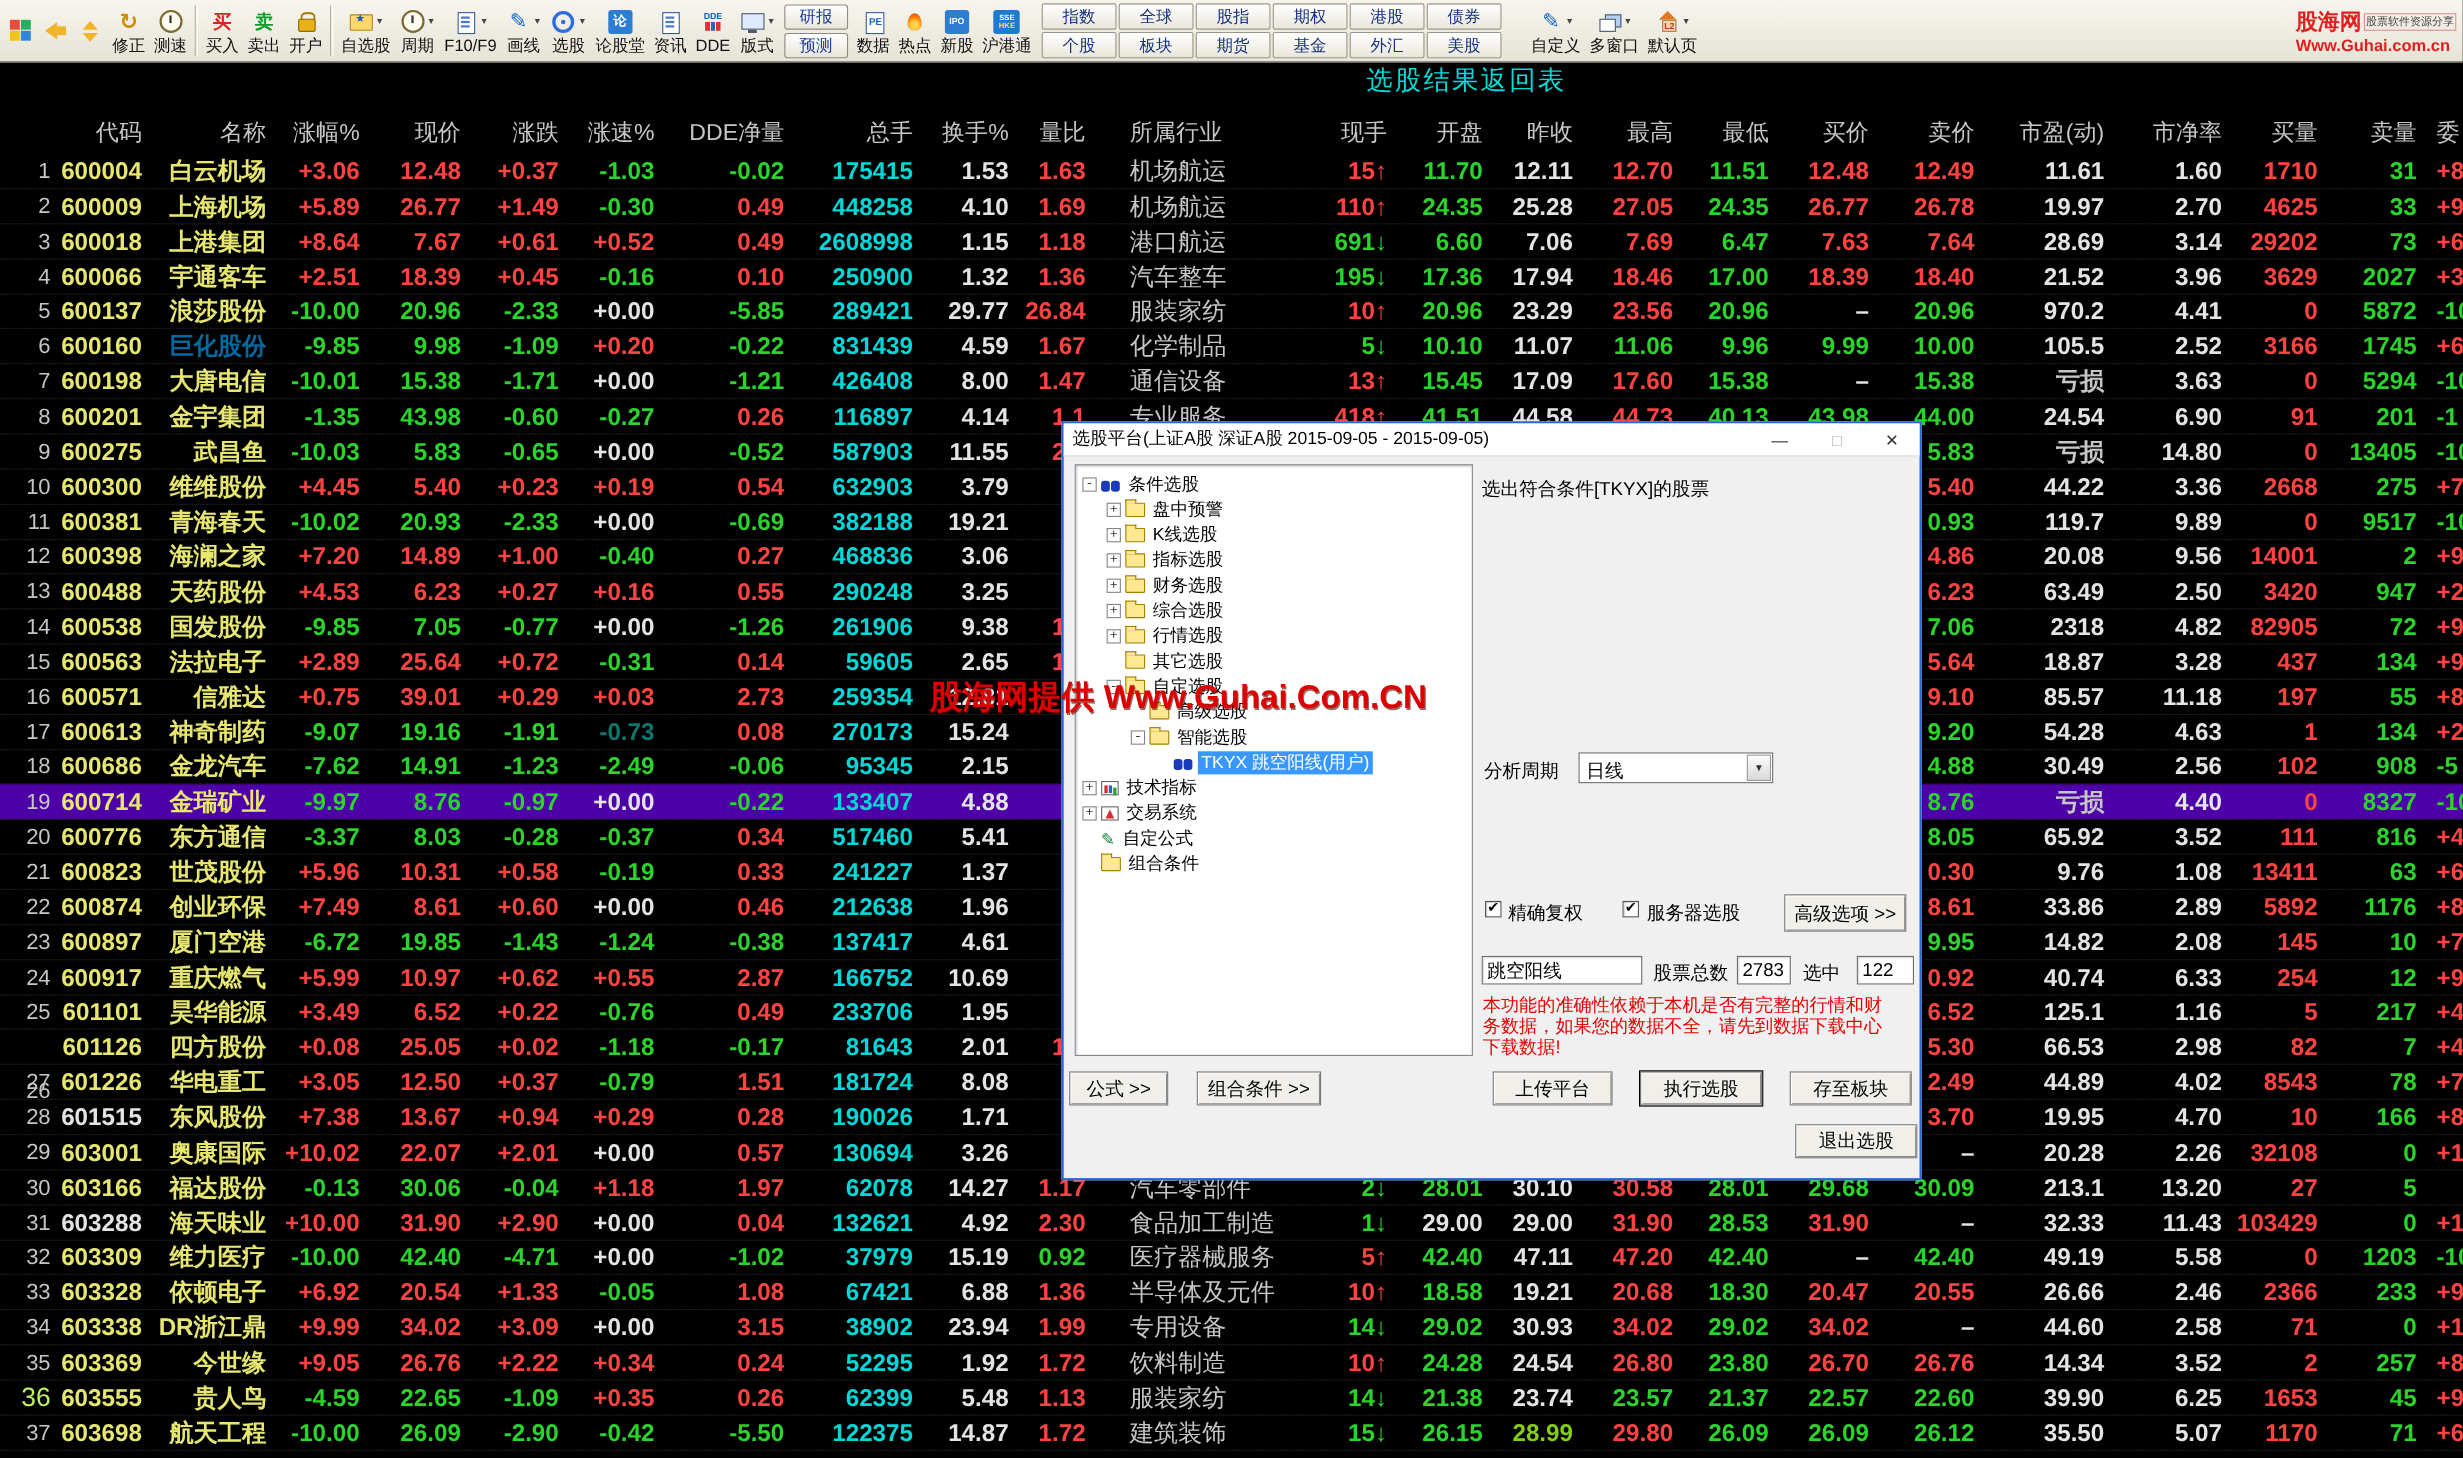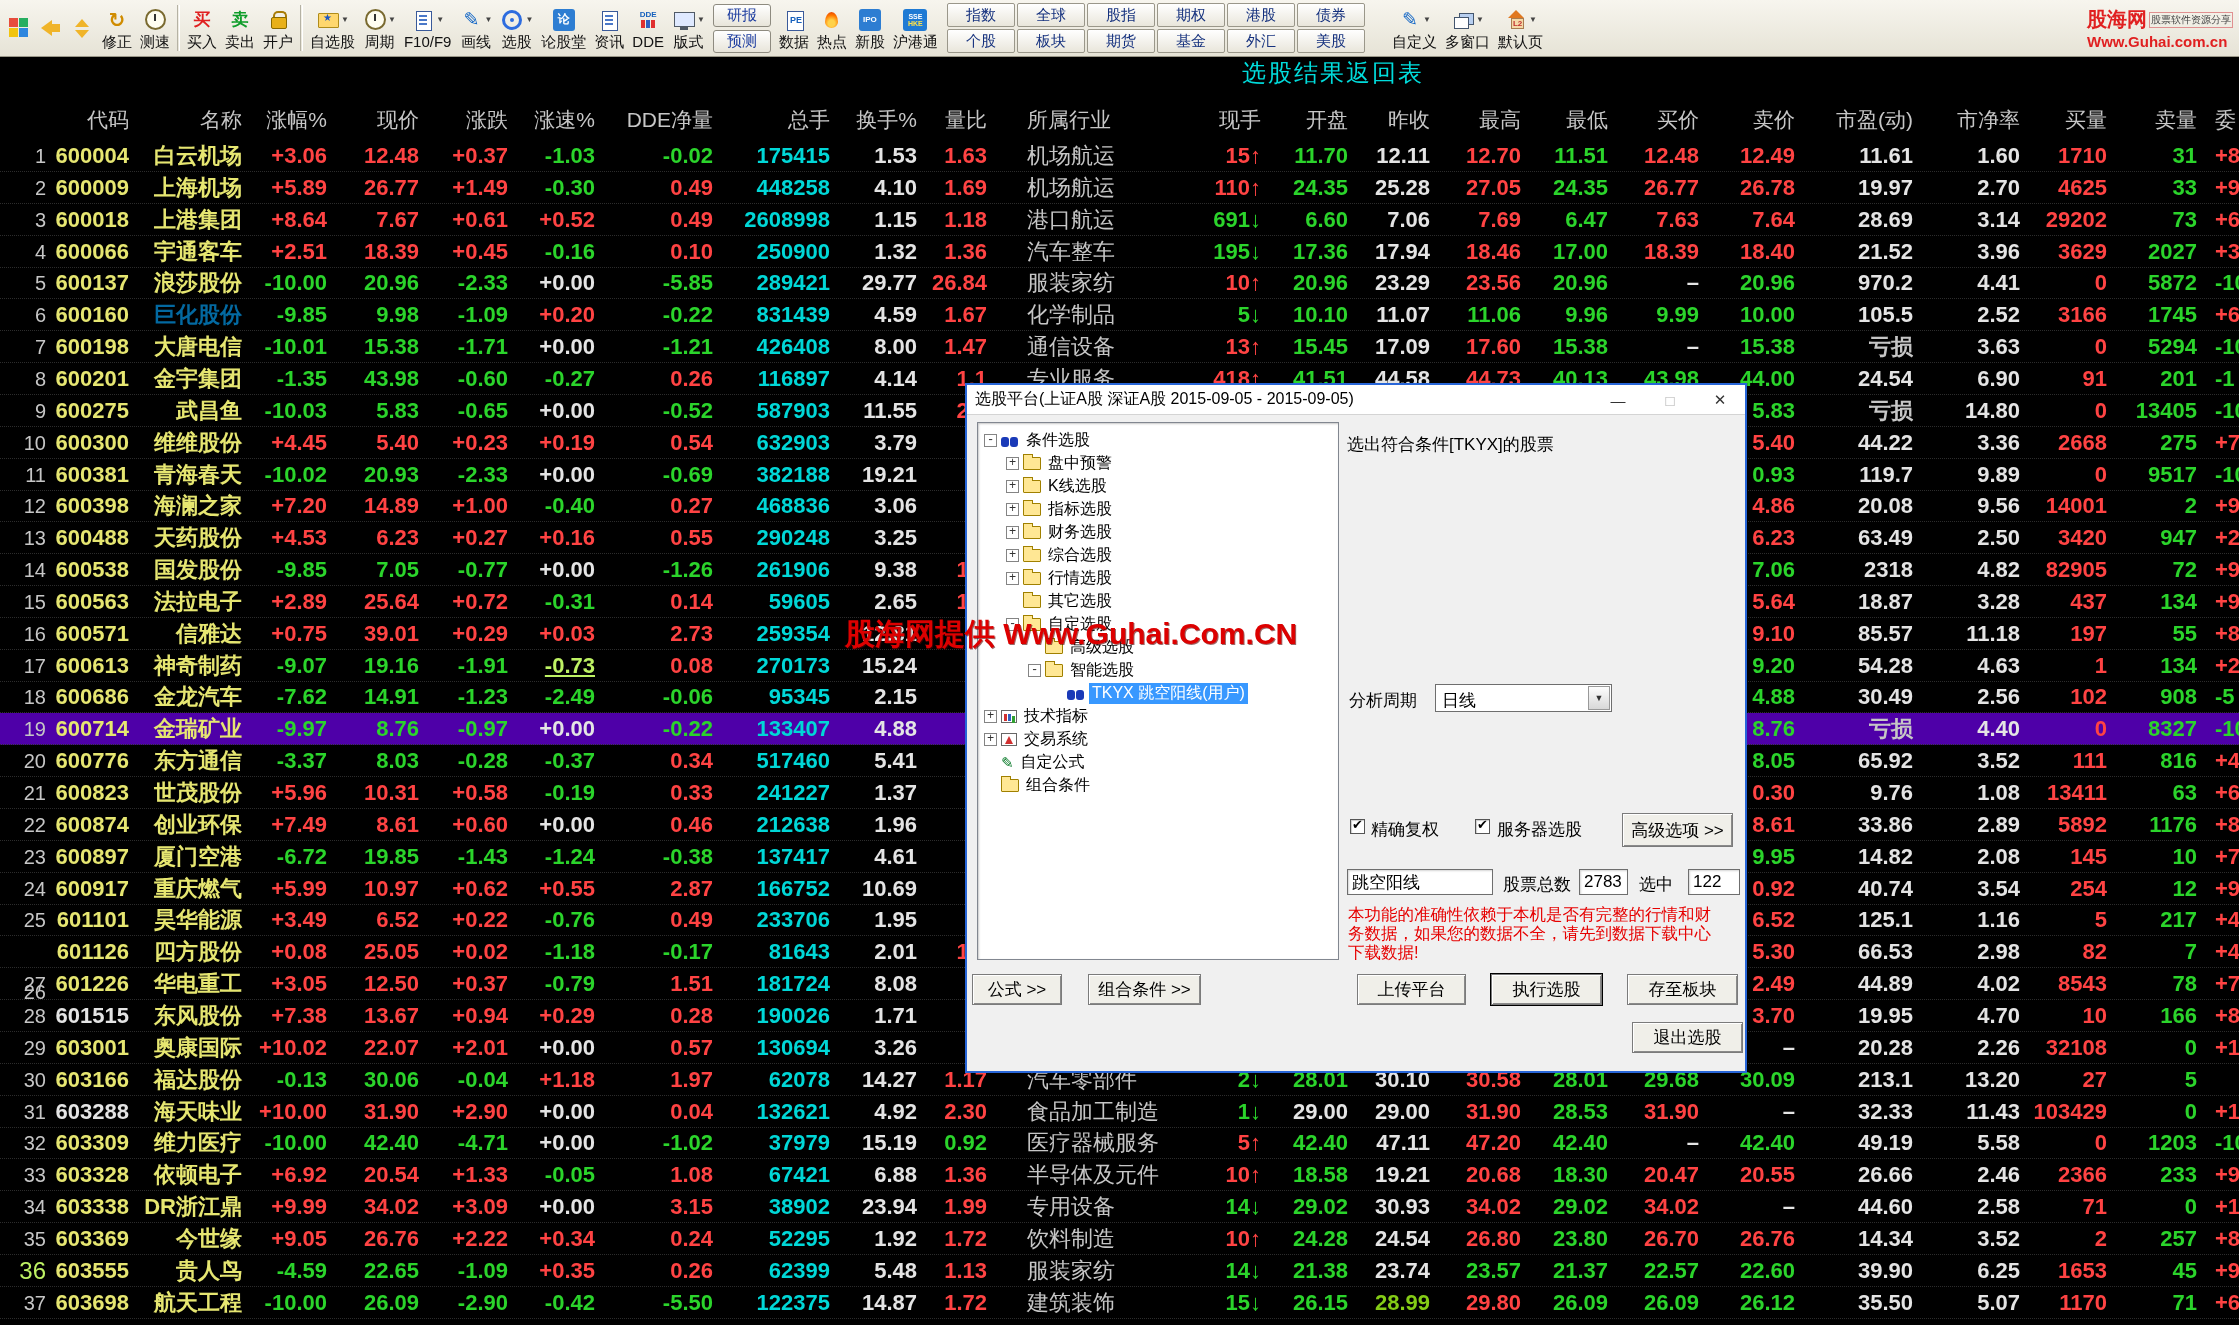--- a/index.html
+++ b/index.html
@@ -701,21 +701,21 @@
         <span style="right: 42px; color: rgb(43, 212, 43);">55</span>
         <span style="left: 2215px; color: rgb(255, 67, 67);">+8</span>
       </div>
       <div class="trow" style="top: 649.6px;">
         <span style="right: 2193px; color: rgb(198, 198, 198); font-weight: 400; font-size: 20px;">17</span>
         <span style="right: 2110px; color: rgb(230, 230, 113);">600613</span>
         <span style="right: 1997px; color: rgb(230, 230, 113);">神奇制药</span>
         <span style="right: 1912px; color: rgb(43, 212, 43);">-9.07</span>
         <span style="right: 1820px; color: rgb(43, 212, 43);">19.16</span>
         <span style="right: 1731px; color: rgb(43, 212, 43);">-1.91</span>
-        <span style="right: 1644px; color: #bef264; text-decoration: underline;">-0.73</span>
+        <span style="right: 1644px; color: #0f766e;">-0.73</span>
         <span style="right: 1526px; color: rgb(255, 67, 67);">0.08</span>
         <span style="right: 1409px; color: rgb(0, 215, 215);">270173</span>
         <span style="right: 1322px; color: rgb(228, 228, 228);">15.24</span>
         <span style="right: 1252px; color: rgb(255, 67, 67);">1.</span>
         <span style="right: 444px; color: rgb(43, 212, 43);">9.20</span>
         <span style="right: 326px; color: rgb(228, 228, 228);">54.28</span>
         <span style="right: 219px; color: rgb(228, 228, 228);">4.63</span>
         <span style="right: 132px; color: rgb(255, 67, 67);">1</span>
         <span style="right: 42px; color: rgb(43, 212, 43);">134</span>
         <span style="left: 2215px; color: rgb(255, 67, 67);">+2</span>
@@ -841,21 +841,21 @@
         <span style="right: 1912px; color: rgb(255, 67, 67);">+5.99</span>
         <span style="right: 1820px; color: rgb(255, 67, 67);">10.97</span>
         <span style="right: 1731px; color: rgb(255, 67, 67);">+0.62</span>
         <span style="right: 1644px; color: rgb(255, 67, 67);">+0.55</span>
         <span style="right: 1526px; color: rgb(255, 67, 67);">2.87</span>
         <span style="right: 1409px; color: rgb(0, 215, 215);">166752</span>
         <span style="right: 1322px; color: rgb(228, 228, 228);">10.69</span>
         <span style="right: 1252px; color: rgb(255, 67, 67);">1.</span>
         <span style="right: 444px; color: rgb(255, 67, 67);">0.92</span>
         <span style="right: 326px; color: rgb(228, 228, 228);">40.74</span>
-        <span style="right: 219px; color: rgb(228, 228, 228);">3.54</span>
+        <span style="right: 219px; color: rgb(228, 228, 228);">6.33</span>
         <span style="right: 132px; color: rgb(255, 67, 67);">254</span>
         <span style="right: 42px; color: rgb(43, 212, 43);">12</span>
         <span style="left: 2215px; color: rgb(255, 67, 67);">+9</span>
       </div>
       <div class="trow" style="top: 904.4px;">
         <span style="right: 2193px; color: rgb(198, 198, 198); font-weight: 400; font-size: 20px;">25</span>
         <span style="right: 2110px; color: rgb(230, 230, 113);">601101</span>
         <span style="right: 1997px; color: rgb(230, 230, 113);">昊华能源</span>
         <span style="right: 1912px; color: rgb(255, 67, 67);">+3.49</span>
         <span style="right: 1820px; color: rgb(255, 67, 67);">6.52</span>

